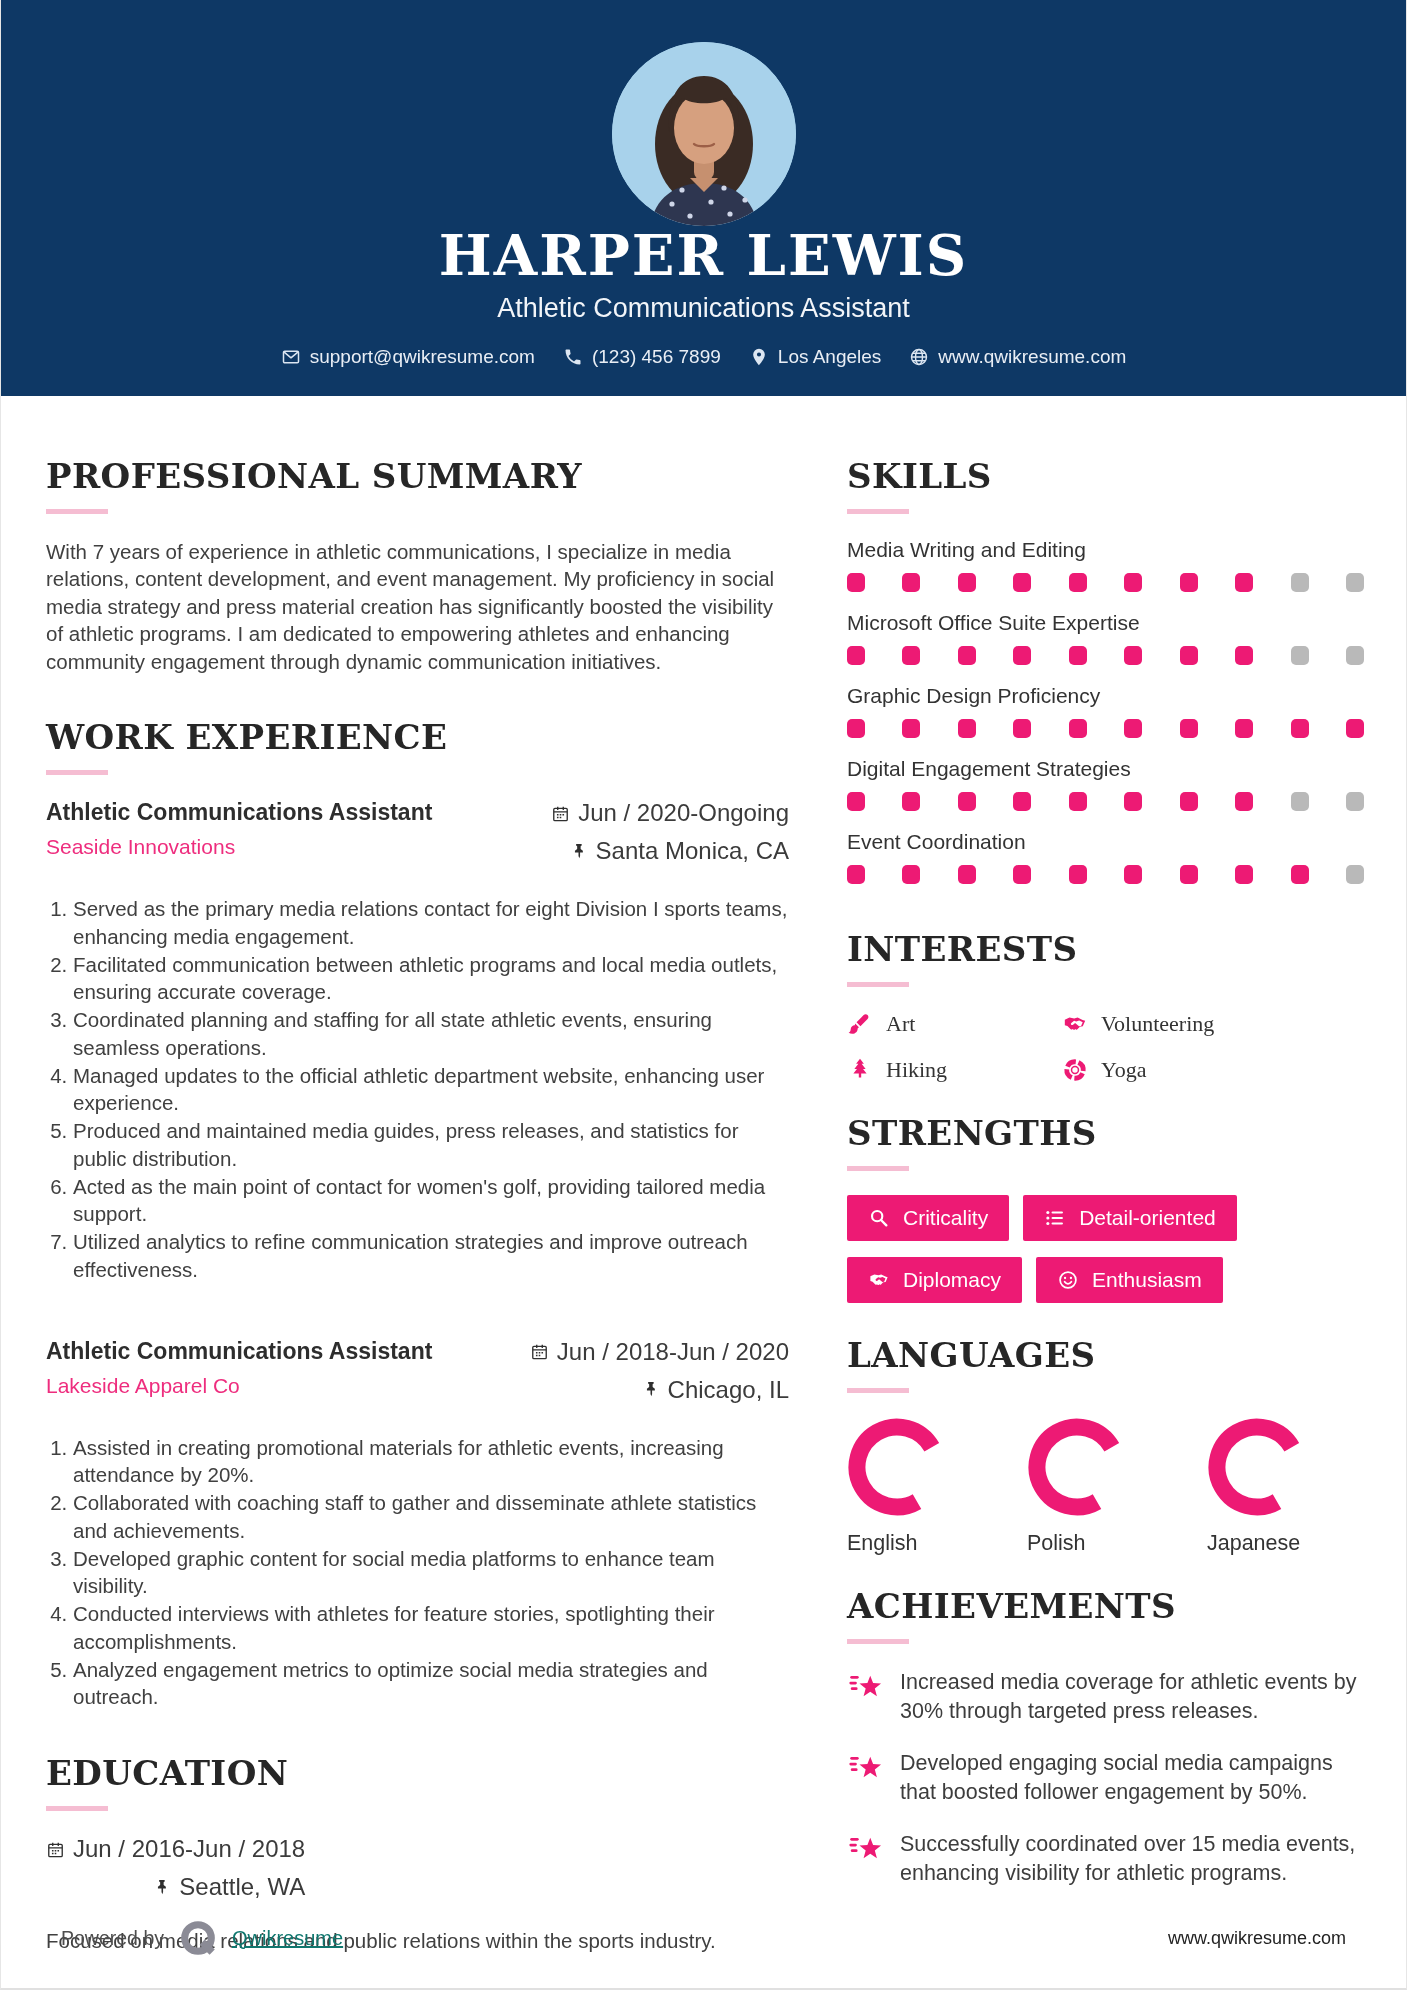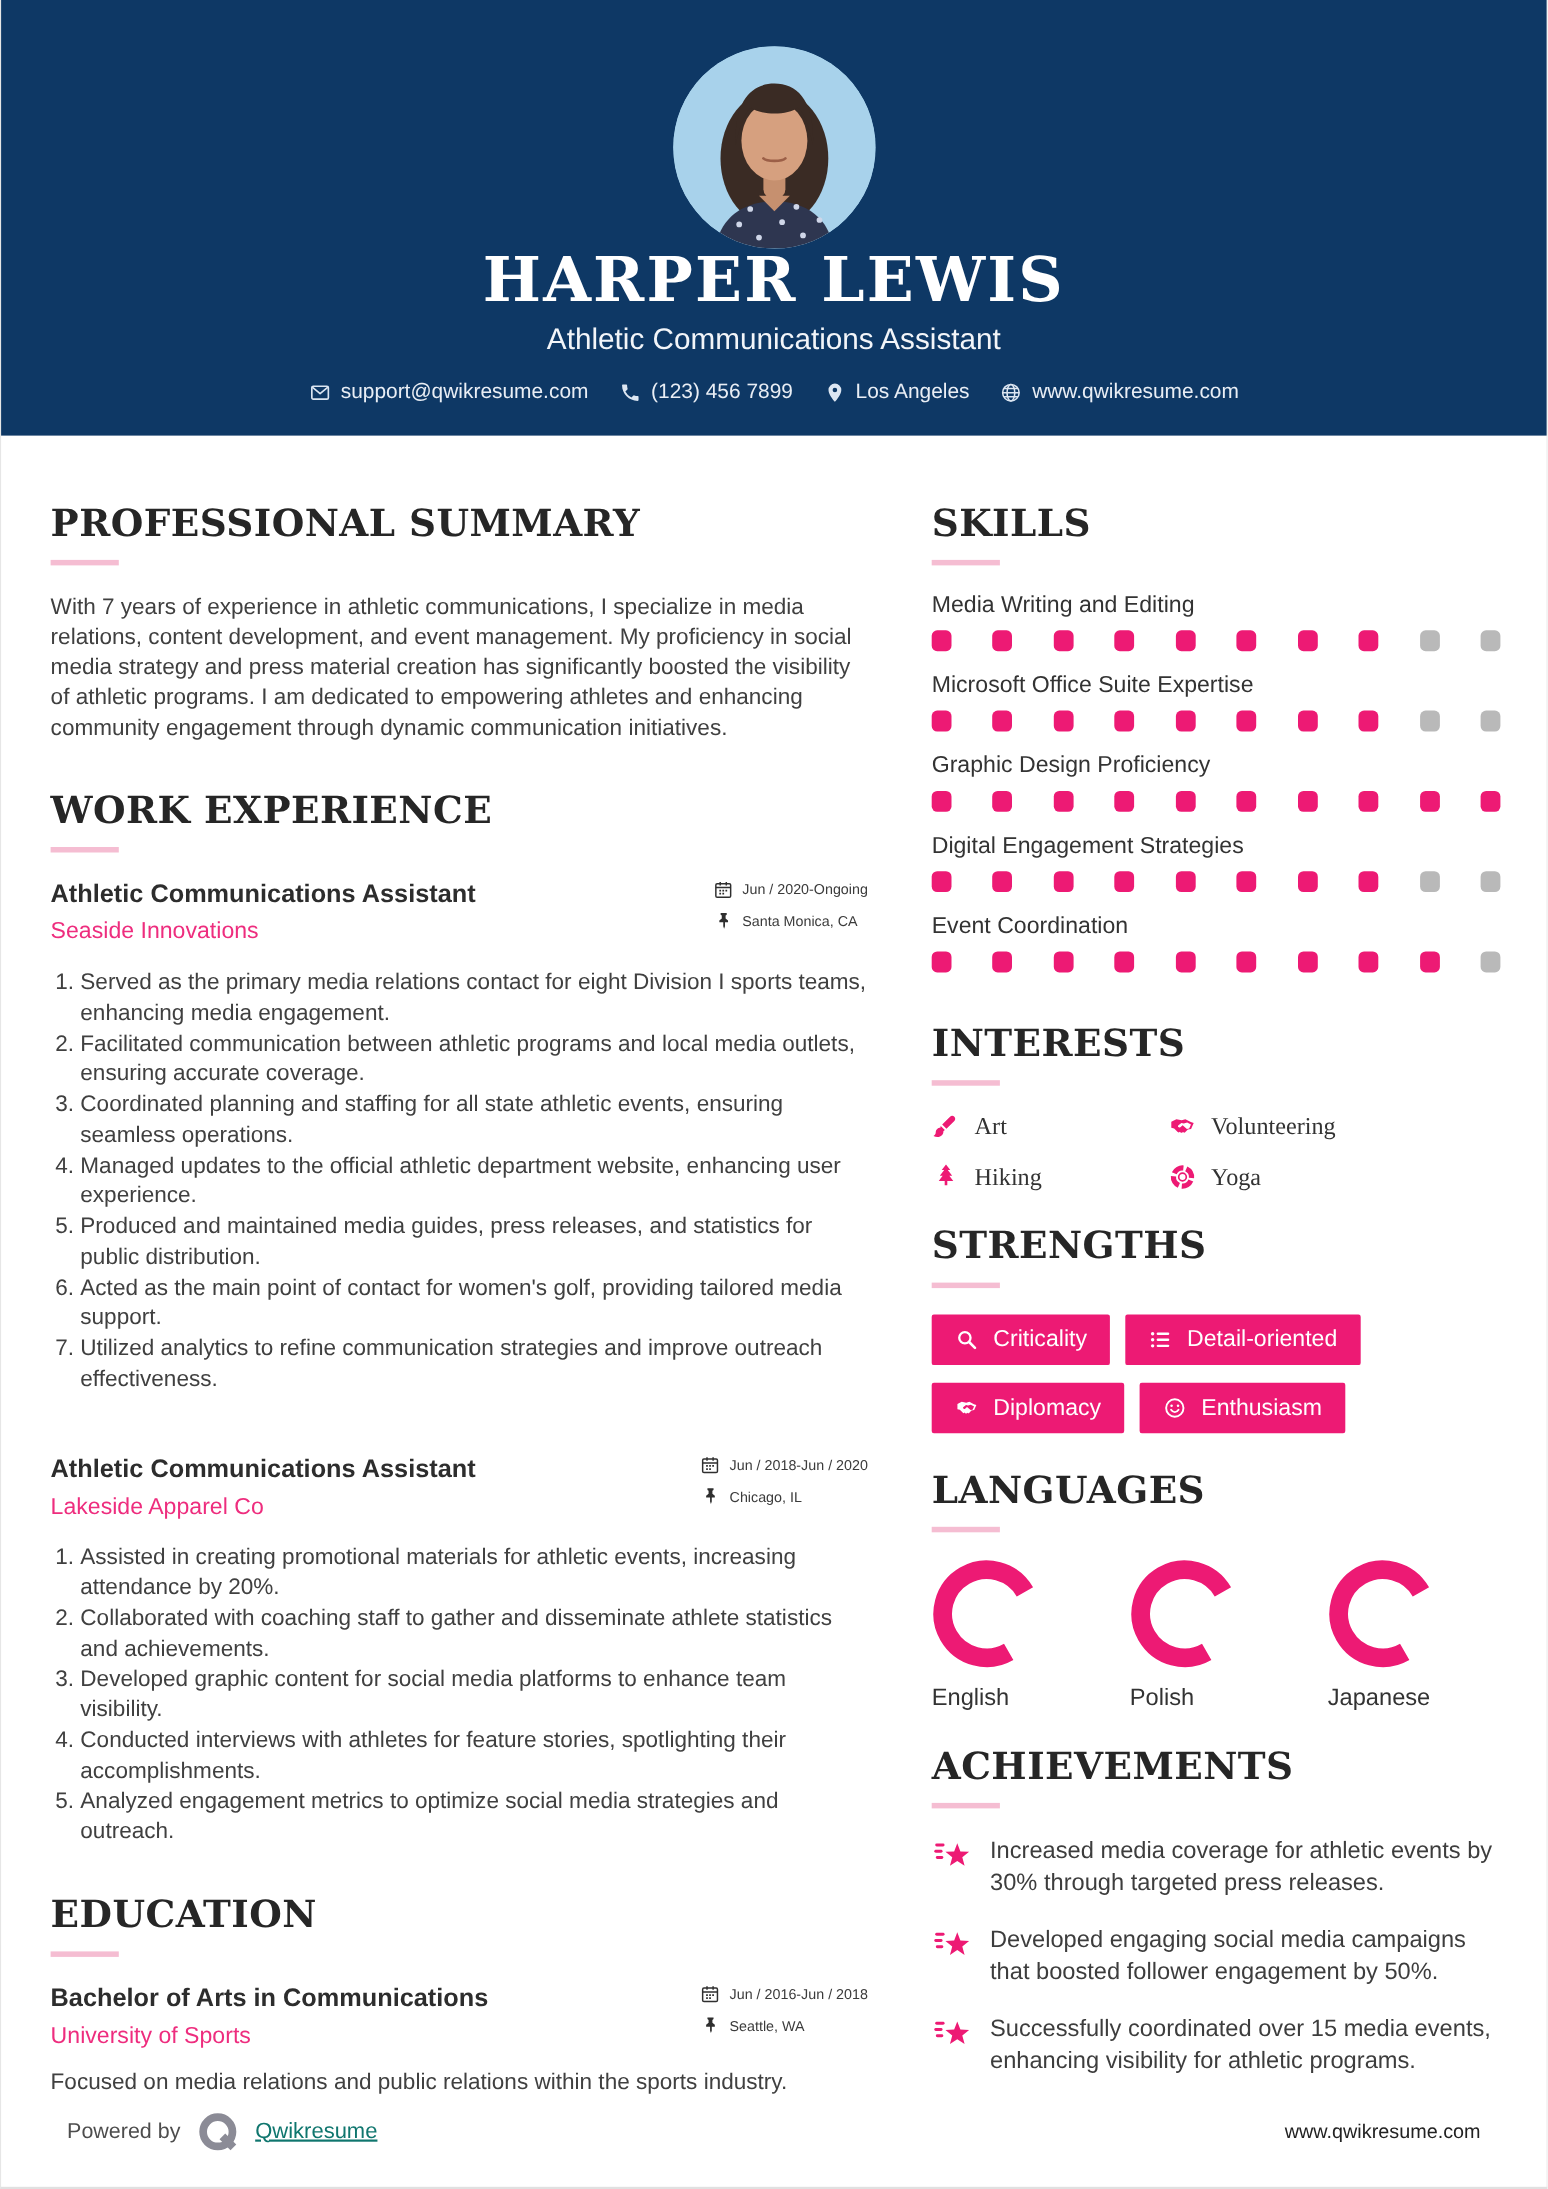--- a/index.html
+++ b/index.html
@@ -34,22 +34,22 @@
          color:var(--ink);letter-spacing:.4px;}
   .rule{width:62px;height:5px;background:var(--pink-light);margin:13px 0 24px;}
 
   .summary{font-size:20.5px;line-height:1.34;color:var(--body);}
 
   .job{margin-top:6px;}
   .job-head{display:flex;justify-content:space-between;align-items:flex-start;}
   .job-title{font-size:23px;font-weight:bold;color:#2d2d2d;}
   .company{font-size:21px;color:var(--pink-co);margin-top:9px;}
   .meta{flex:0 0 auto;text-align:right;}
-  .meta-row{display:flex;align-items:center;gap:8px;
-            font-size:13px;color:#3b3b3b;margin-bottom:10px;}
+  .meta-row{display:flex;justify-content:flex-end;align-items:center;gap:8px;
+            font-size:24px;color:#3b3b3b;margin-bottom:10px;}
   .micon{width:19px;height:19px;color:#2f2f2f;flex:0 0 auto;}
   ol.bullets{margin:20px 0 0 0;padding-left:27px;font-size:20.5px;line-height:1.33;color:var(--body);}
   ol.bullets li{margin-bottom:1px;}
   .gap-jobs{height:48px;}
   .gap-sec{height:42px;}
   .edu-desc{font-size:20.5px;line-height:1.36;margin-top:16px;color:var(--body);}
 
   
   .skill{margin-bottom:19px;}
   .skill-label{font-size:21px;color:#333;margin-bottom:11px;}
@@ -294,24 +294,20 @@
         </div>
       </section>
 
       <div class="gap-sec"></div>
 
       <section>
         <h2 class="sec">EDUCATION</h2>
         <div class="rule"></div>
         <div class="job">
           <div class="job-head">
-            <div>
-              <div class="job-title">Bachelor of Arts in Communications</div>
-              <div class="company">University of Sports</div>
-            </div>
             <div class="meta">
               <div class="meta-row">
                   <svg class="micon" viewBox="0 0 24 24">
                     <use href="#i-cal"></use>
                   </svg>
                   <span>Jun / 2016-Jun / 2018</span>
                 </div>
               <div class="meta-row">
                   <svg class="micon" viewBox="0 0 24 24">
                     <use href="#i-pushpin"></use>

